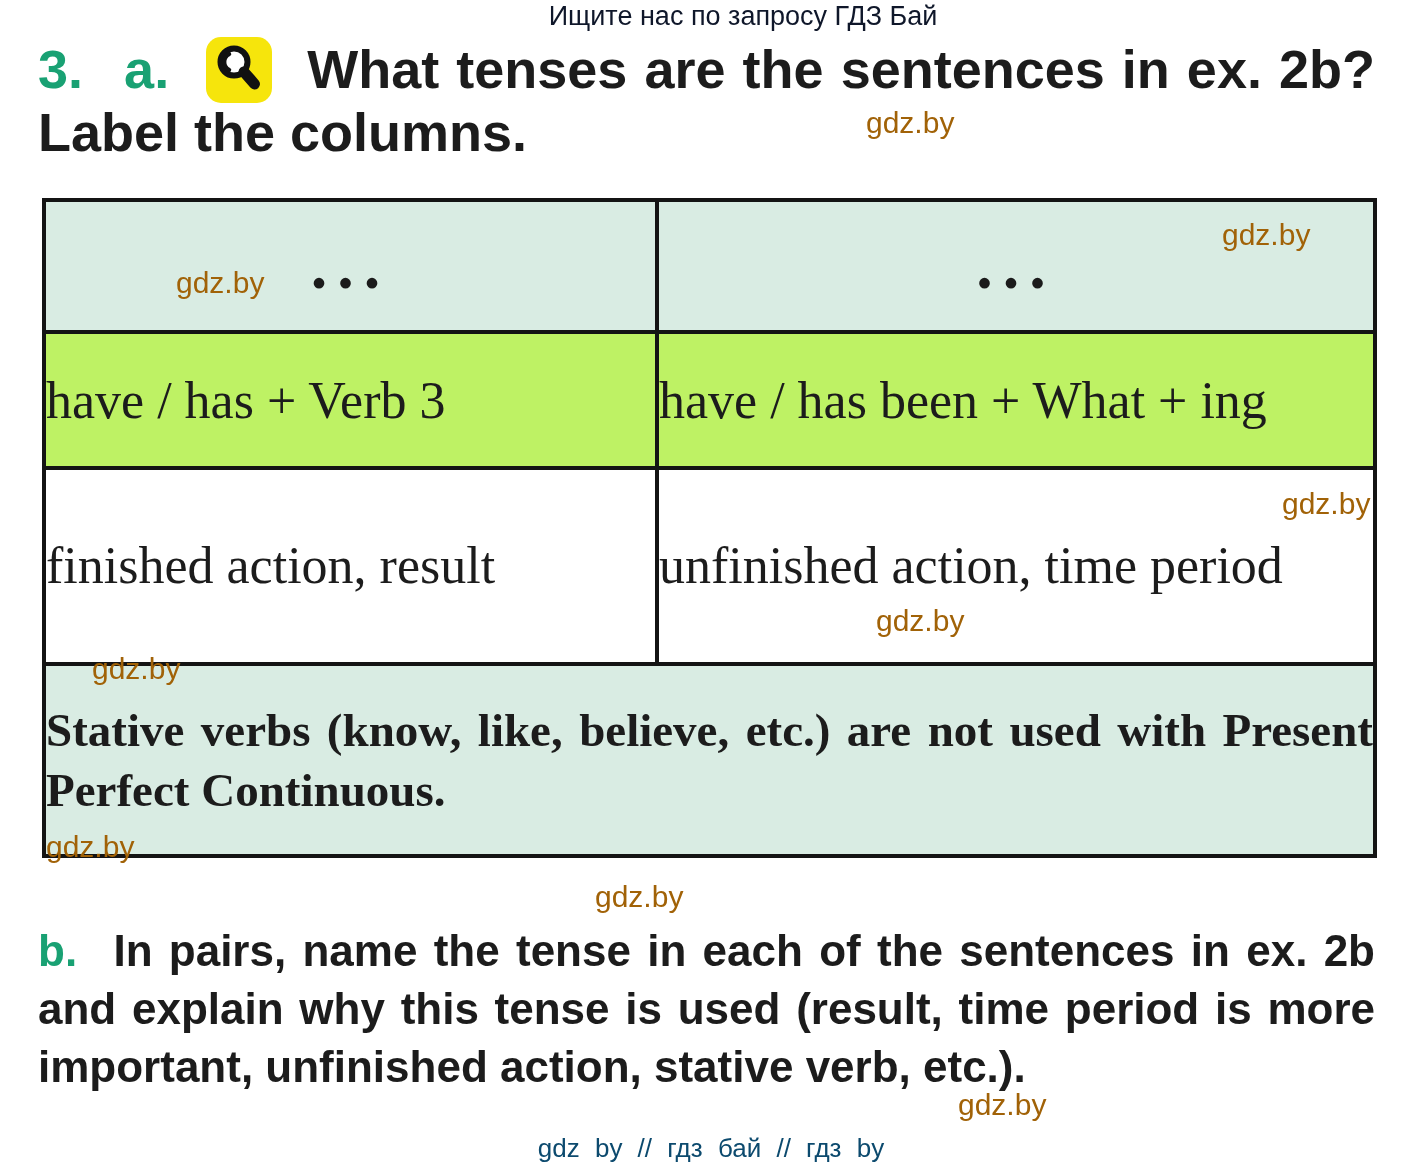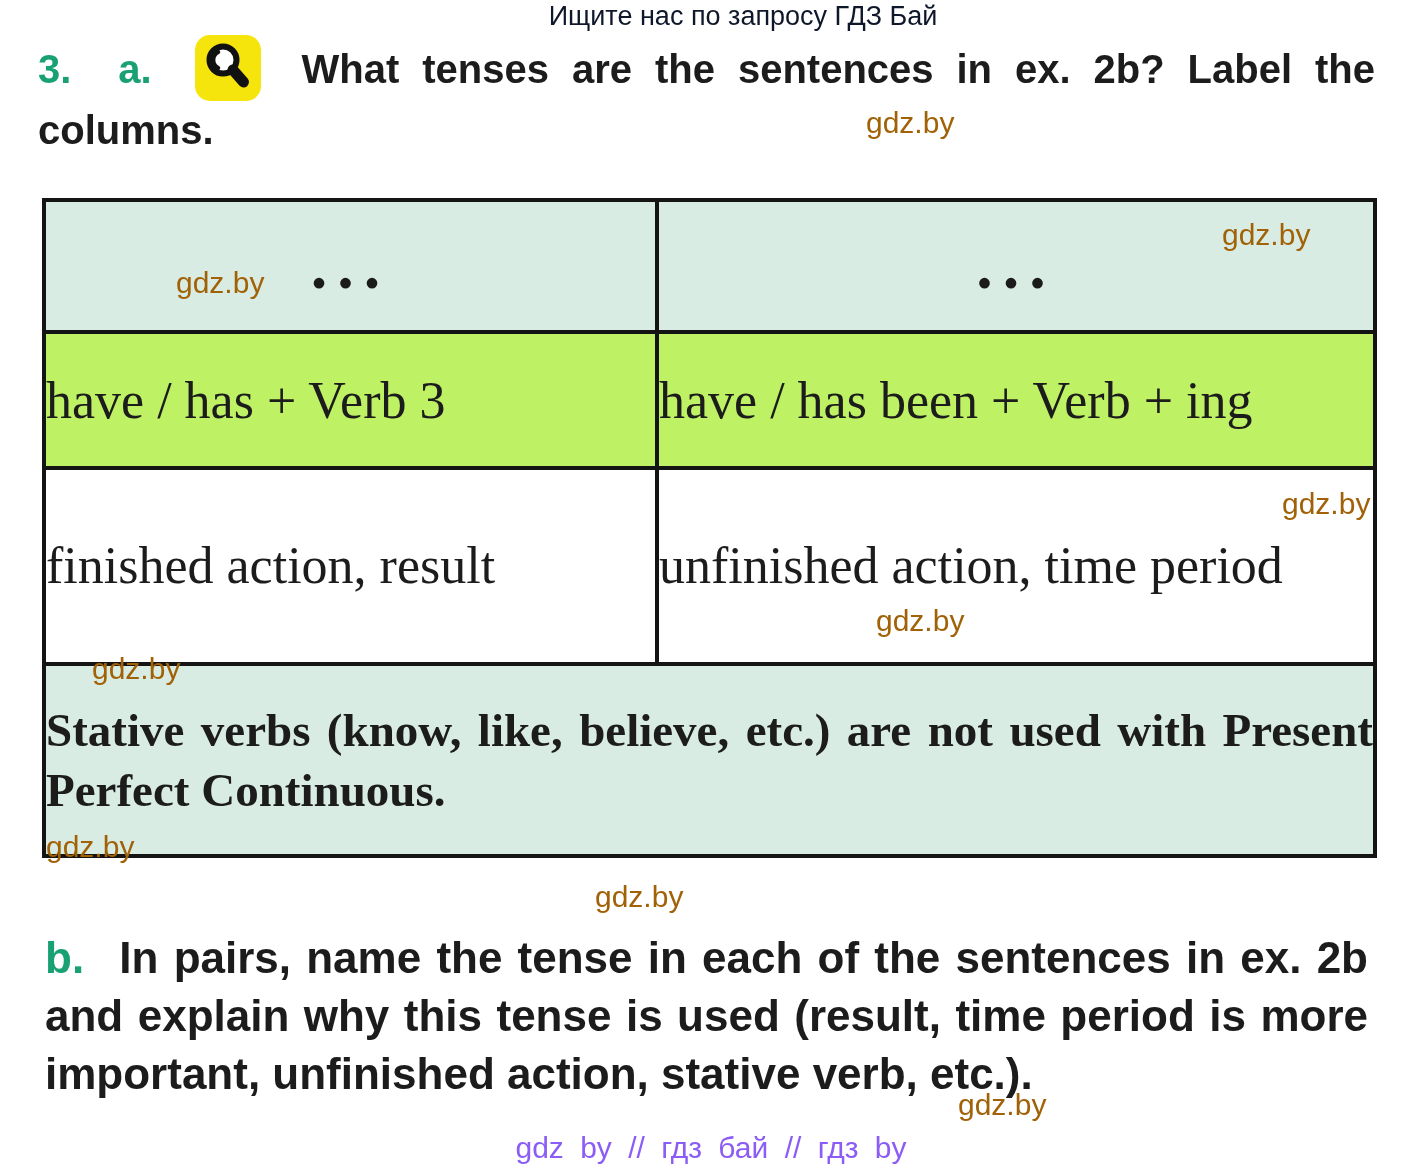--- a/index.html
+++ b/index.html
@@ -18,21 +18,21 @@
     font-size:27px;line-height:32px;
     color:#0f172a;
     font-weight:500;
     margin-left:32px;
   }
   
   .heading{
     position:absolute;top:40px;left:38px;right:47px;
     margin:0;
     font-weight:700;
-    font-size:40px;line-height:58px;
+    font-size:54px;line-height:58px;
     text-align:justify;
     color:#1c1c1c;
   }
   .num{color:#19a173;font-weight:700;}
   .heading .num{margin-right:24px;}
   .heading .letter{margin-right:14px;}
   .magnifier{
     display:inline-block;
     width:66px;height:66px;
     background:#f6e50c;
@@ -91,33 +91,33 @@
     font-family:"Liberation Serif", serif;
     font-weight:700;
     font-size:47px;
     line-height:60px;
     padding:0 44px 0 36px;
     text-align:justify;
   }
   
   .para-b{
     position:absolute;top:922px;left:38px;right:47px;
-    margin:7px;
+    margin:0;
     font-weight:700;
     font-size:44px;line-height:58px;
     text-align:justify;
     color:#1c1c1c;
   }
   .para-b .num{margin-right:20px;}
   
   .footer{
     position:absolute;top:1130px;left:0;width:100%;
     text-align:center;
-    font-size:30px;line-height:36px;
-    color:#8b5cf6;
+    font-size:26px;line-height:36px;
+    color:#0c4a6e;
     word-spacing:8px;
   }
   
   .wm{
     position:absolute;
     font-family:"Liberation Sans", sans-serif;
     font-size:30px;line-height:34px;
     color:#a16207;
     z-index:3;
     white-space:nowrap;
@@ -153,21 +153,21 @@
       </td>
       <td class="hdr">
         <span class="dots">...</span>
       </td>
     </tr>
     <tr>
       <td class="form">
         <span class="cell-text">have / has + Verb 3</span>
       </td>
       <td class="form">
-        <span class="cell-text">have / has been + Verb + ing</span>
+        <span class="cell-text">have / has been + What + ing</span>
       </td>
     </tr>
     <tr>
       <td class="use">
         <span class="cell-text">finished action, result</span>
       </td>
       <td class="use">
         <span class="cell-text">unfinished action, time period</span>
       </td>
     </tr>

